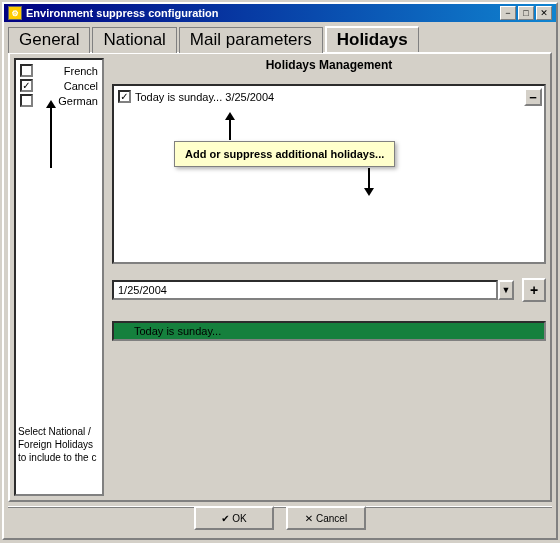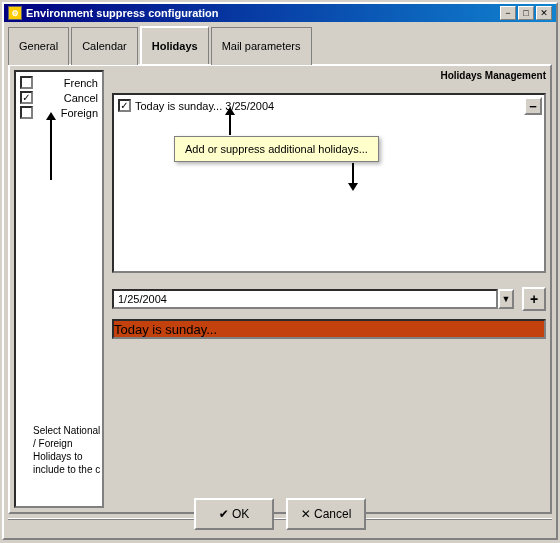--- a/index.html
+++ b/index.html
@@ -65,26 +65,26 @@
       cursor: pointer;
       color: black;
     }
     .tabs-bar {
       display: flex;
       padding: 2px 4px 0 4px;
       gap: 2px;
       margin-top: 2px;
     }
     .tab {
-      padding: 12px 10px;
+      padding: 2px 10px;
       background: #d4d0c8;
       border: 1px solid #808080;
       border-bottom: none;
       cursor: pointer;
-      font-size: 11px;
+      font-size: 17px;
       position: relative;
       top: 1px;
     }
     .tab.active {
       background: #d4d0c8;
       border-top: 2px solid #ffffff;
       border-left: 2px solid #ffffff;
       border-right: 1px solid #808080;
       font-weight: bold;
       z-index: 2;
@@ -143,33 +143,33 @@
     .arrow-head-up {
       width: 0;
       height: 0;
       border-left: 5px solid transparent;
       border-right: 5px solid transparent;
       border-bottom: 8px solid black;
     }
     .sidebar-note {
       position: absolute;
       bottom: 30px;
-      left: 17px;
+      left: 2px;
       font-size: 10px;
       line-height: 1.3;
     }
     .main-panel {
       flex: 1;
       display: flex;
       flex-direction: column;
     }
     .main-title {
-      text-align: right;
+      text-align: center;
       font-weight: bold;
-      font-size: 10px;
+      font-size: 12px;
       margin-bottom: 12px;
     }
     .section-label {
       font-size: 11px;
       margin-bottom: 4px;
     }
     .holidays-list {
       border: 2px inset #808080;
       background: white;
       flex: 1;
@@ -230,21 +230,21 @@
       width: 2px;
       background: black;
     }
     .add-section {
       margin-top: 4px;
     }
     .add-row {
       display: flex;
       align-items: center;
       gap: 8px;
-      margin-bottom: 8px;
+      margin-bottom: 19px;
     }
     .combo-wrap {
       flex: 1;
       display: flex;
     }
     .combo-input {
       flex: 1;
       border: 2px inset #808080;
       background: white;
       padding: 1px 4px;
@@ -279,46 +279,46 @@
       cursor: pointer;
       color: black;
     }
     .title-field-label {
       font-size: 11px;
       margin-bottom: 3px;
     }
     .title-input {
       width: 100%;
       border: 2px inset #808080;
-      background: #c2410c;
-      padding: 2px 0;
-      font-size: 13px;
+      background: #15803d;
+      padding: 2px 20px;
+      font-size: 11px;
       height: 20px;
     }
     .bottom-bar {
       display: flex;
       justify-content: center;
       gap: 12px;
       padding: 8px;
       position: absolute;
       bottom: 0;
       left: 0;
       right: 0;
     }
     .ok-btn, .cancel-btn {
       width: 80px;
-      height: 32px;
-      background: #d4d0c8;
-      border: 2px solid #808080;
-      border-top-color: #ffffff;
-      border-left-color: #ffffff;
-      display: flex;
-      align-items: center;
-      justify-content: center;
-      font-size: 12px;
+      height: 24px;
+      background: #d4d0c8;
+      border: 2px solid #808080;
+      border-top-color: #ffffff;
+      border-left-color: #ffffff;
+      display: flex;
+      align-items: center;
+      justify-content: center;
+      font-size: 10px;
       cursor: pointer;
       gap: 4px;
     }
     .divider-line {
       height: 2px;
       background: #808080;
       border-top: 1px solid #ffffff;
       margin: 4px 4px;
     }
   </style>
@@ -334,41 +334,41 @@
     </div>
     <div class="title-controls">
       <div class="title-btn">−</div>
       <div class="title-btn">□</div>
       <div class="title-btn">✕</div>
     </div>
   </div>
 
   <div class="tabs-bar">
     <div class="tab">General</div>
-    <div class="tab">Calendar</div>
+    <div class="tab">National</div>
+    <div class="tab">Mail parameters</div>
     <div class="tab active">Holidays</div>
-    <div class="tab">Mail parameters</div>
   </div>
 
   <div class="content-area" style="height: 450px; margin-top:0;">
 
     <div class="sidebar">
       <div class="sidebar-item">
         <div class="checkbox"></div>
         <span>French</span>
       </div>
       <div class="sidebar-item">
         <div class="checkbox" style="position:relative;">
           <span style="font-size:10px; line-height:1;">✓</span>
         </div>
         <span>Cancel</span>
       </div>
       <div class="sidebar-item">
         <div class="checkbox"></div>
-        <span>Foreign</span>
+        <span>German</span>
       </div>
 
       <div class="sidebar-arrow">
         <div class="arrow-head-up"></div>
         <div class="arrow-line" style="height: 60px;"></div>
       </div>
 
       <div class="sidebar-note">Select National / Foreign Holidays to include to the c</div>
     </div>
 
@@ -381,21 +381,21 @@
           <div class="list-item-row">
             <div class="checkbox" style="position:relative;">
               <span style="font-size:10px; line-height:1;">✓</span>
             </div>
             <span>Today is sunday... 3/25/2004</span>
           </div>
         </div>
 
         <div class="remove-btn">−</div>
 
-        <div class="tooltip-box" style="top: 41px; left: 60px;">
+        <div class="tooltip-box" style="top: 55px; left: 60px; font-weight: bold;">
           
           <div style="position: absolute; top: -30px; left: 50px; display:flex; flex-direction:column; align-items:center;">
             <div class="arrow-head-up"></div>
             <div class="vert-line" style="height: 20px;"></div>
           </div>
           <span>Add or suppress additional holidays...</span>
           
           <div style="position: absolute; bottom: -30px; right: 20px; display:flex; flex-direction:column; align-items:center;">
             <div class="vert-line" style="height: 20px;"></div>
             <div class="arrow-down"></div>

